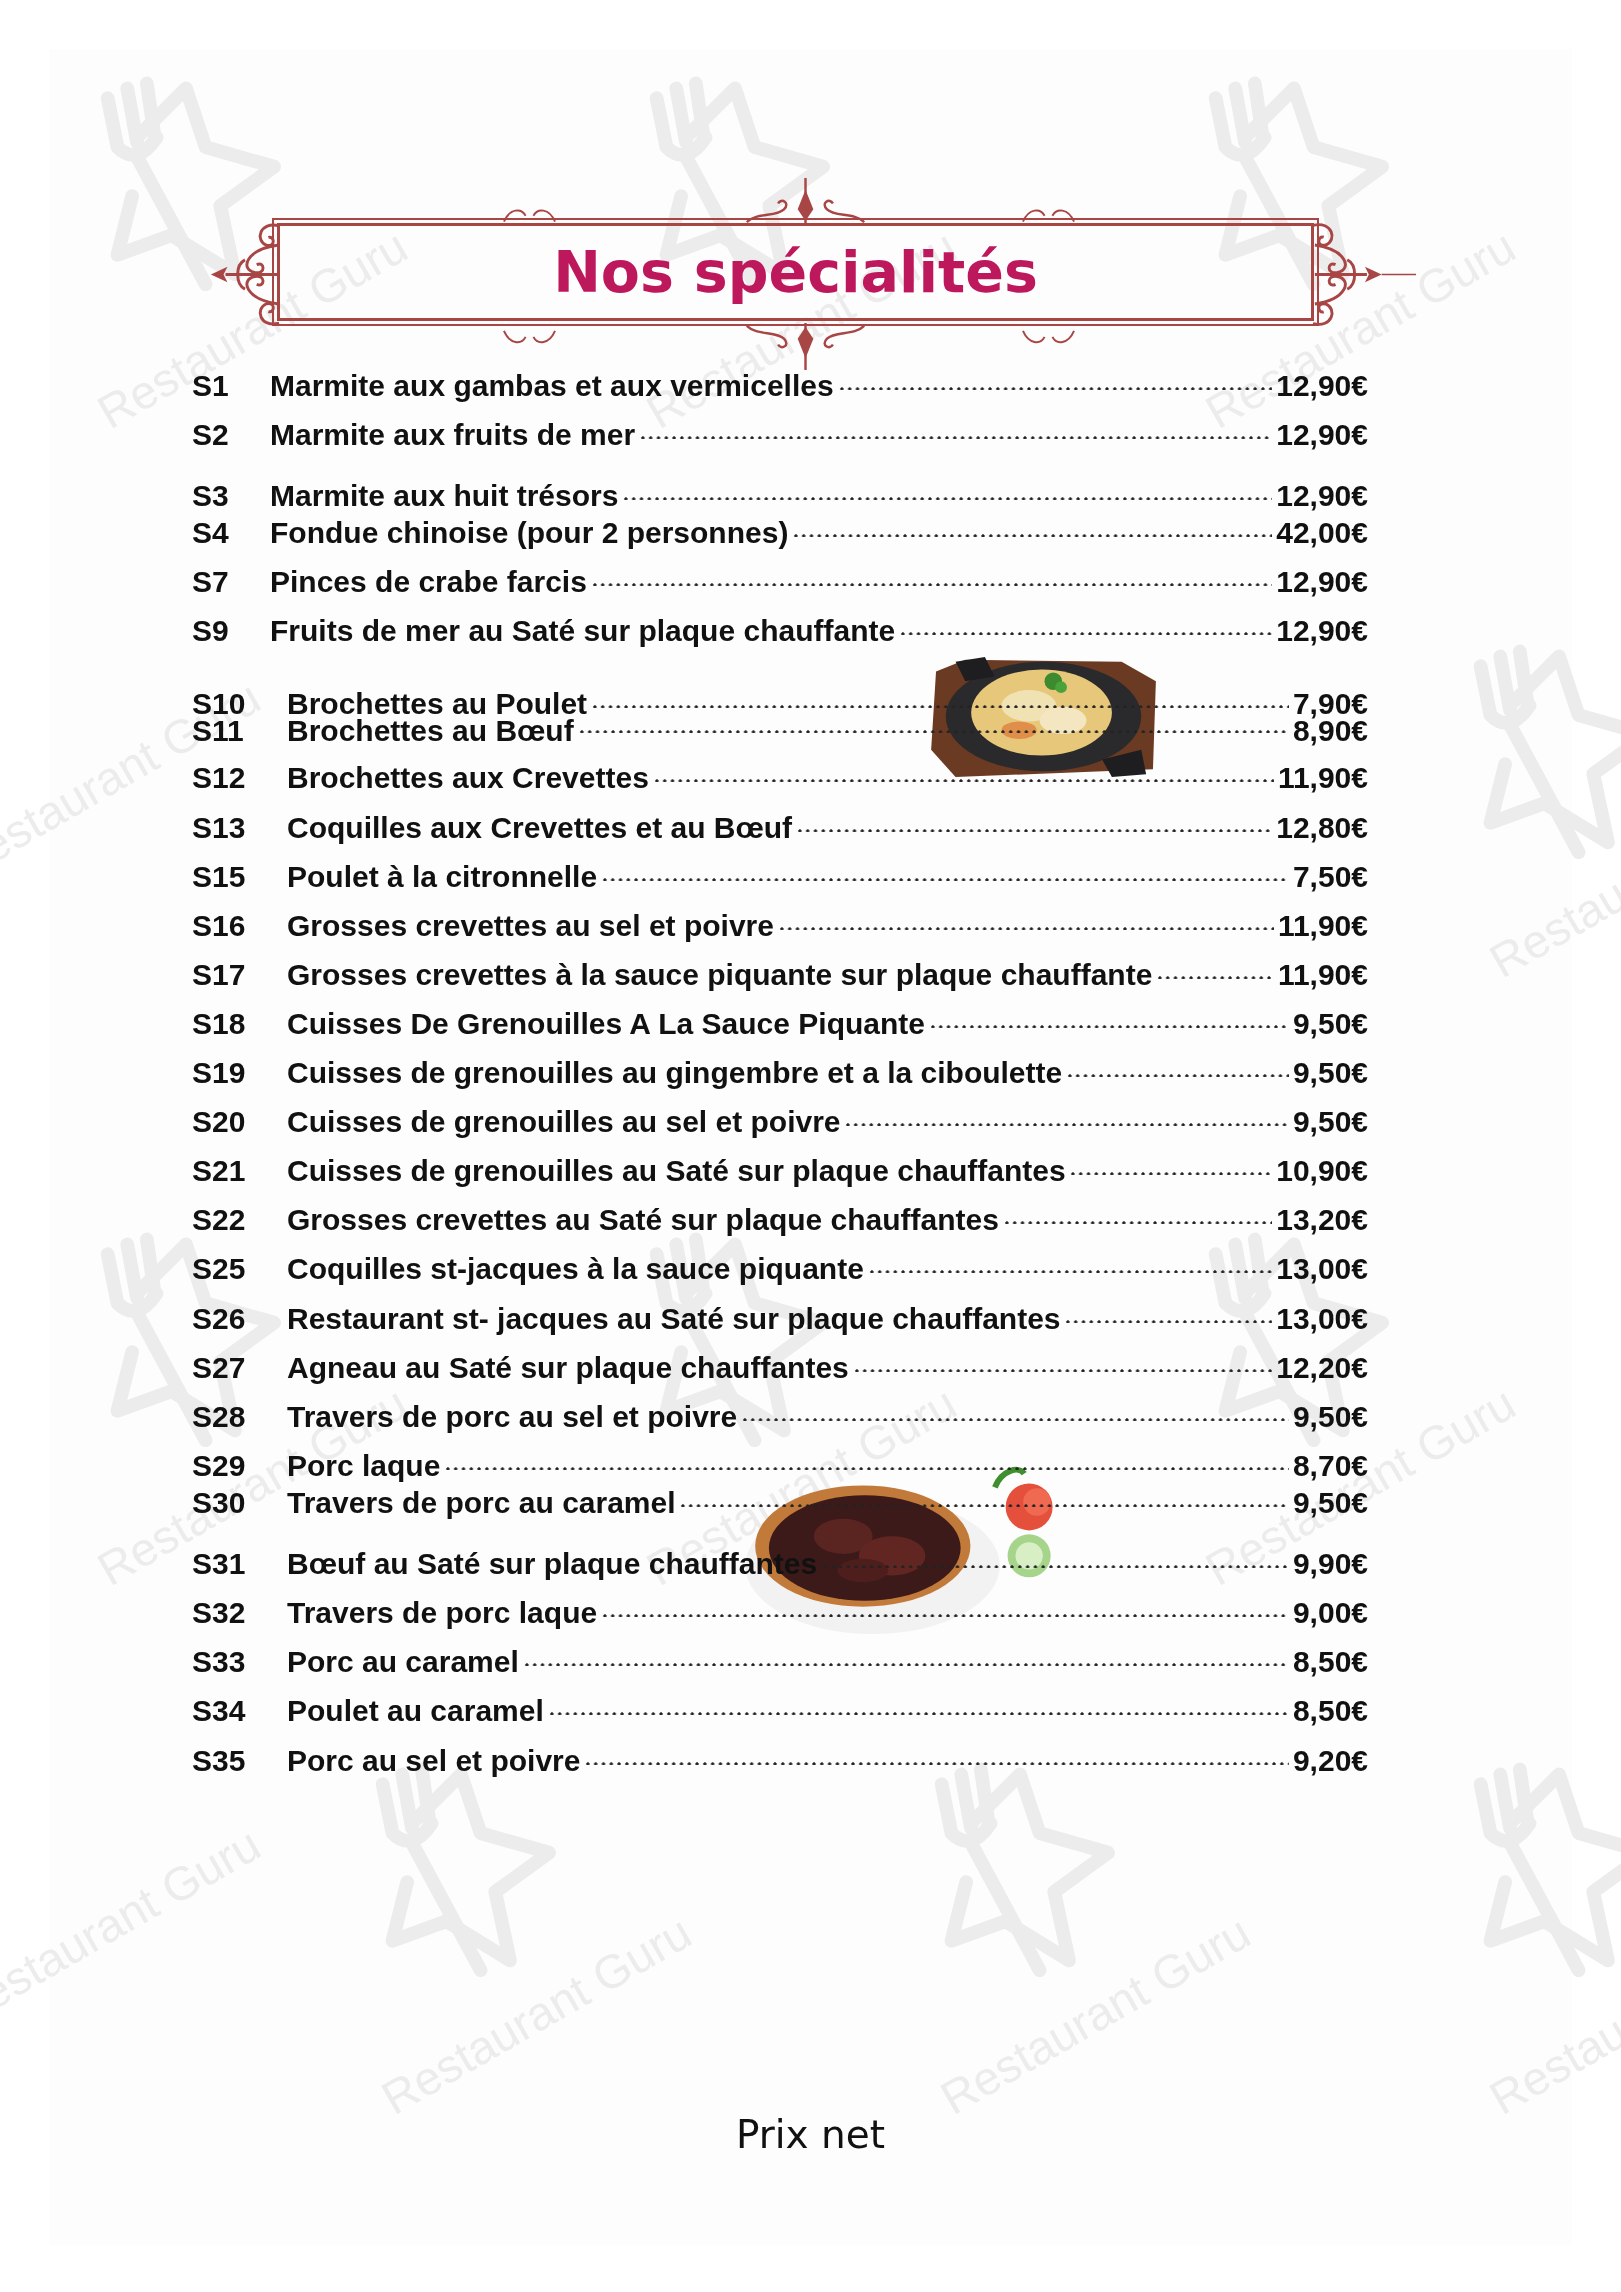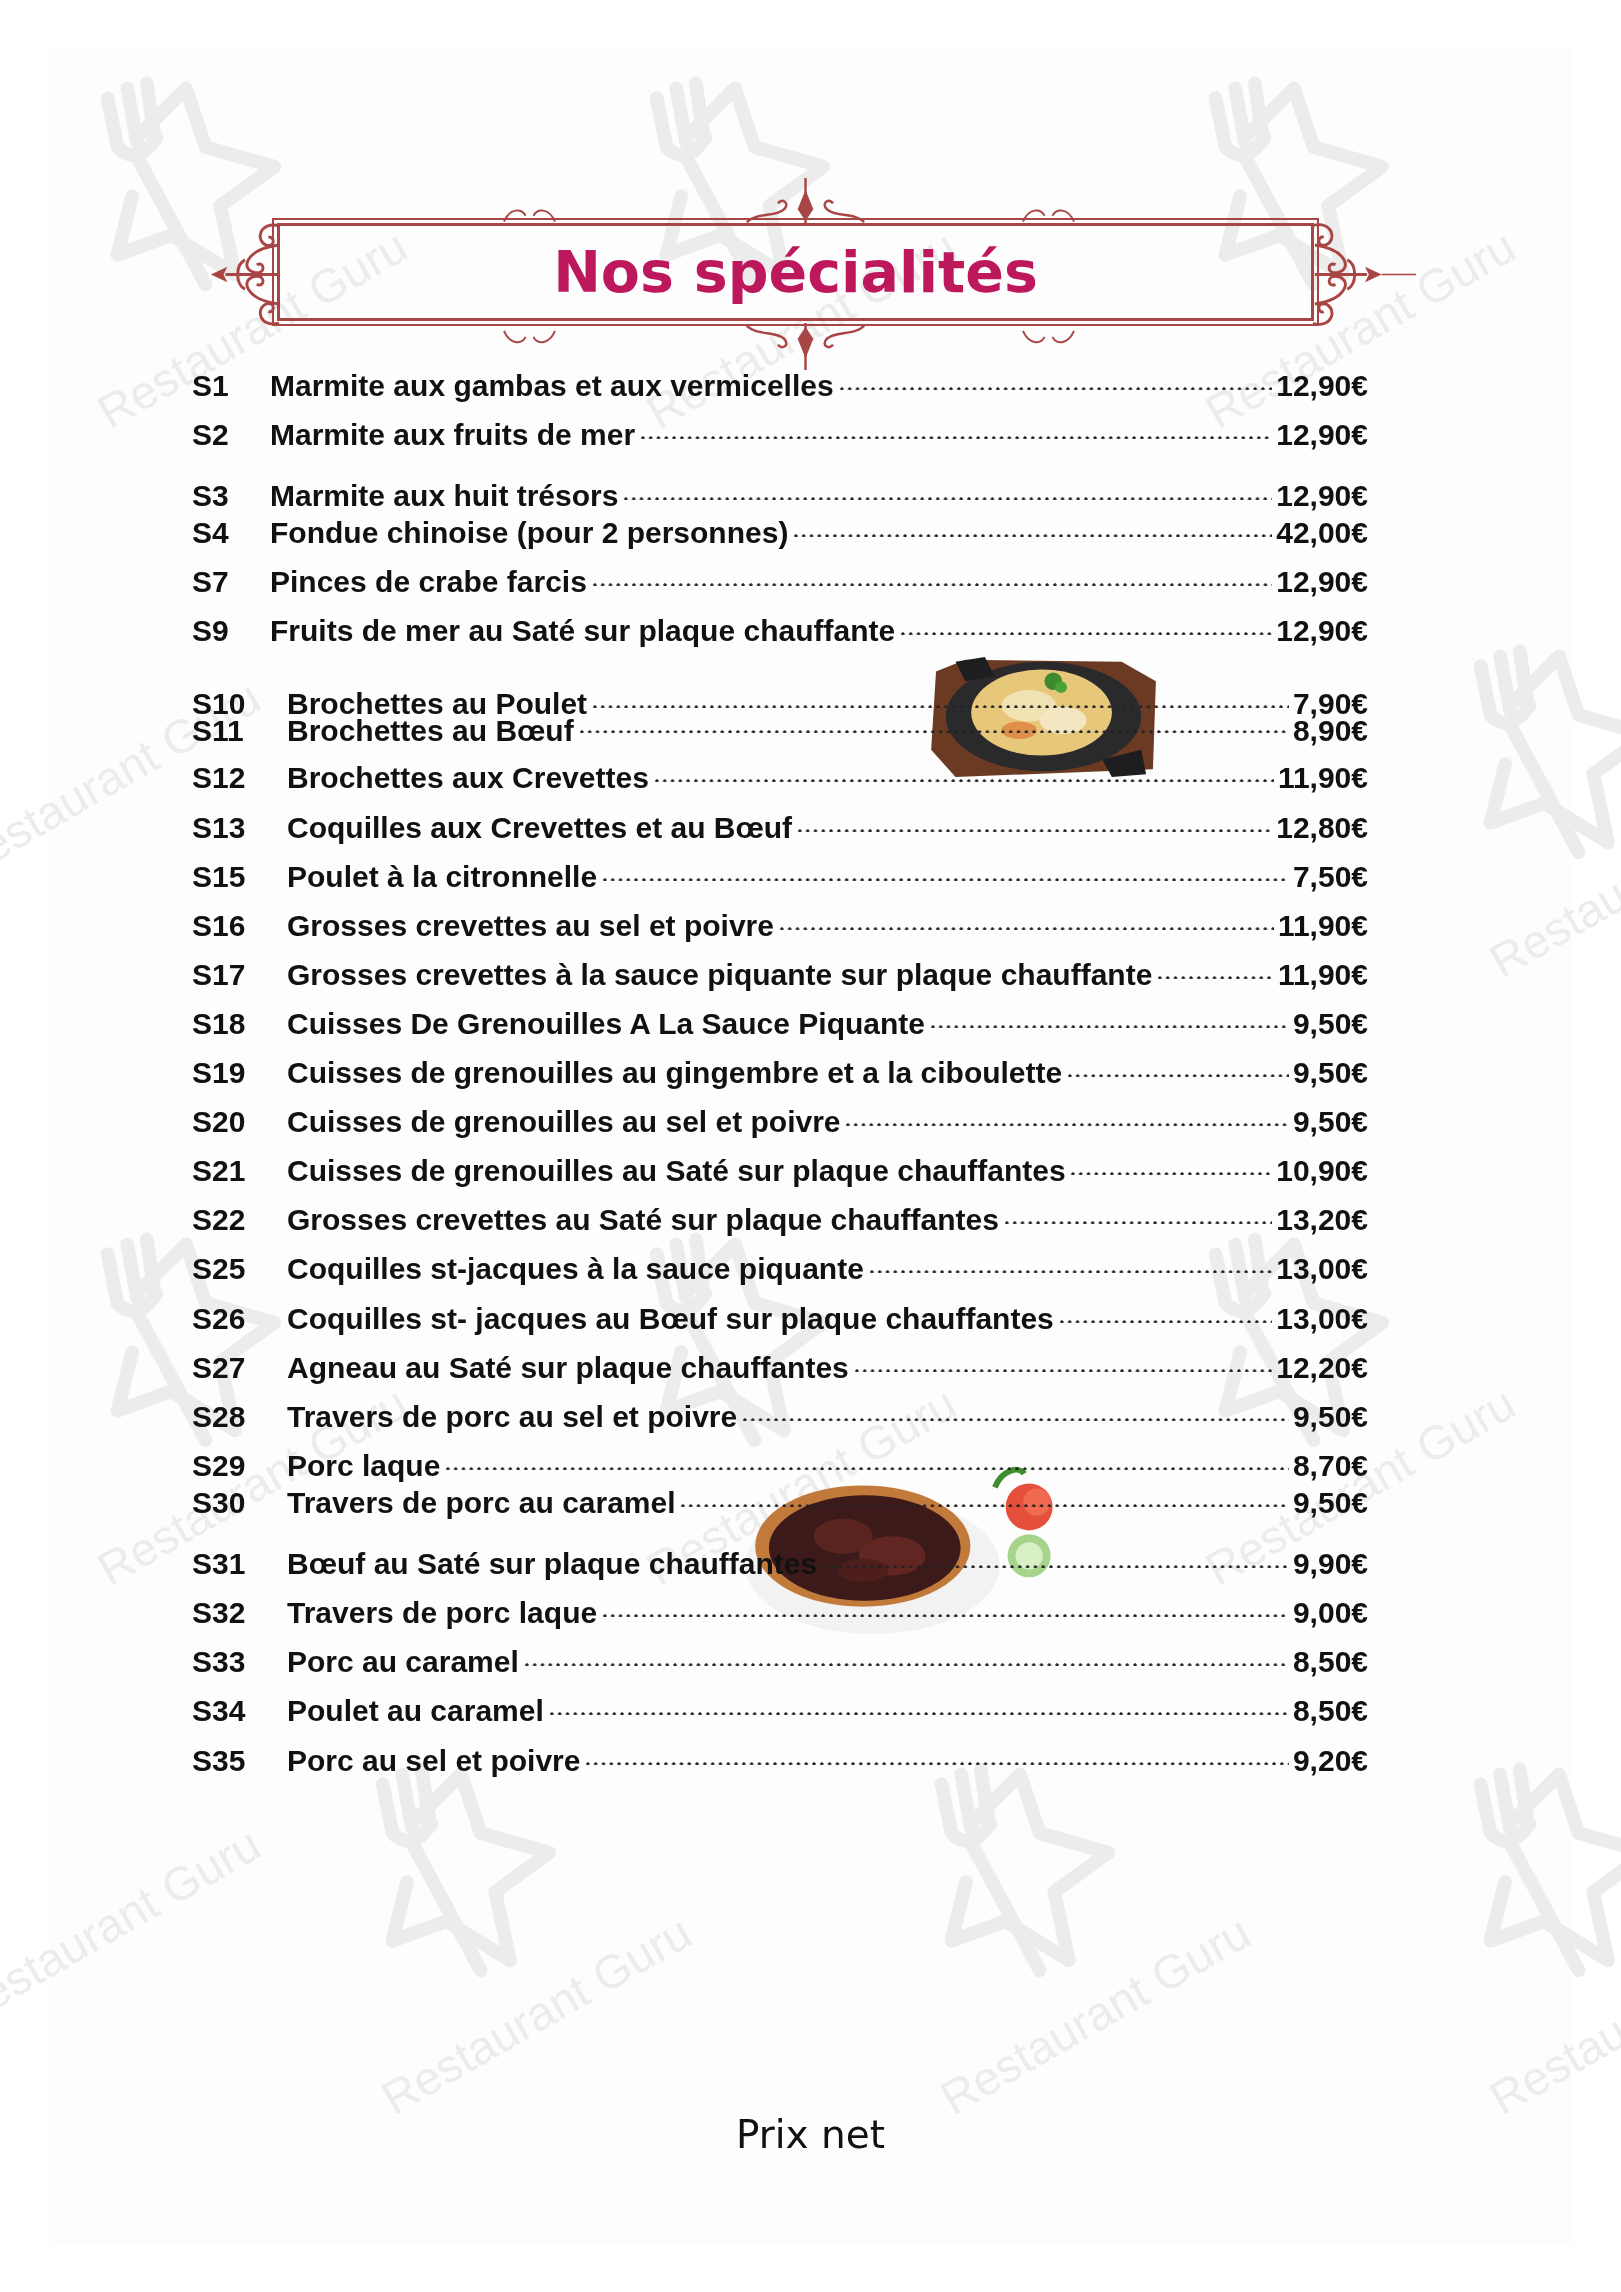--- a/index.html
+++ b/index.html
@@ -344,21 +344,21 @@
       <span class="price">13,20€</span>
     </div>
     <div class="row wide" style="top: 1249px;">
       <span class="code">S25</span>
       <span class="desc">Coquilles st-jacques à la sauce piquante</span>
       <span class="dots"></span>
       <span class="price">13,00€</span>
     </div>
     <div class="row wide" style="top: 1299px;">
       <span class="code">S26</span>
-      <span class="desc">Coquilles st- jacques au Bœuf sur plaque chauffantes</span>
+      <span class="desc">Restaurant st- jacques au Saté sur plaque chauffantes</span>
       <span class="dots"></span>
       <span class="price">13,00€</span>
     </div>
     <div class="row wide" style="top: 1348px;">
       <span class="code">S27</span>
       <span class="desc">Agneau au Saté sur plaque chauffantes</span>
       <span class="dots"></span>
       <span class="price">12,20€</span>
     </div>
     <div class="row wide" style="top: 1397px;">

